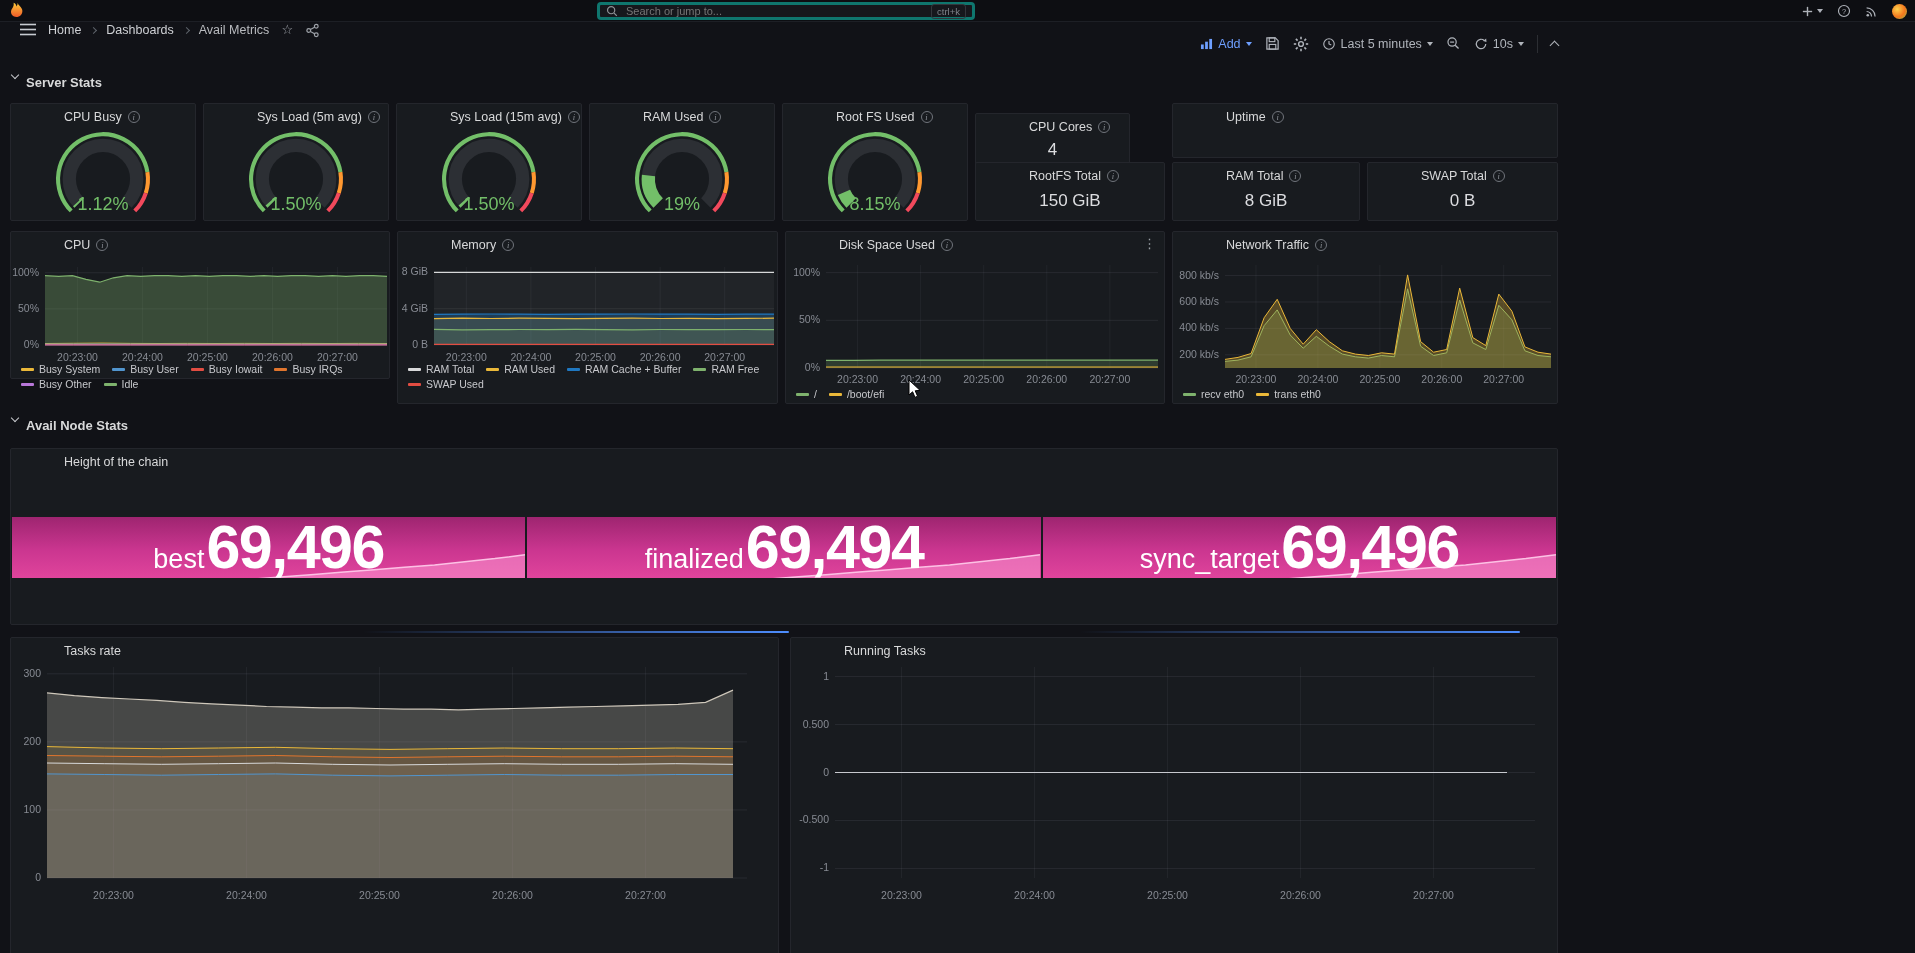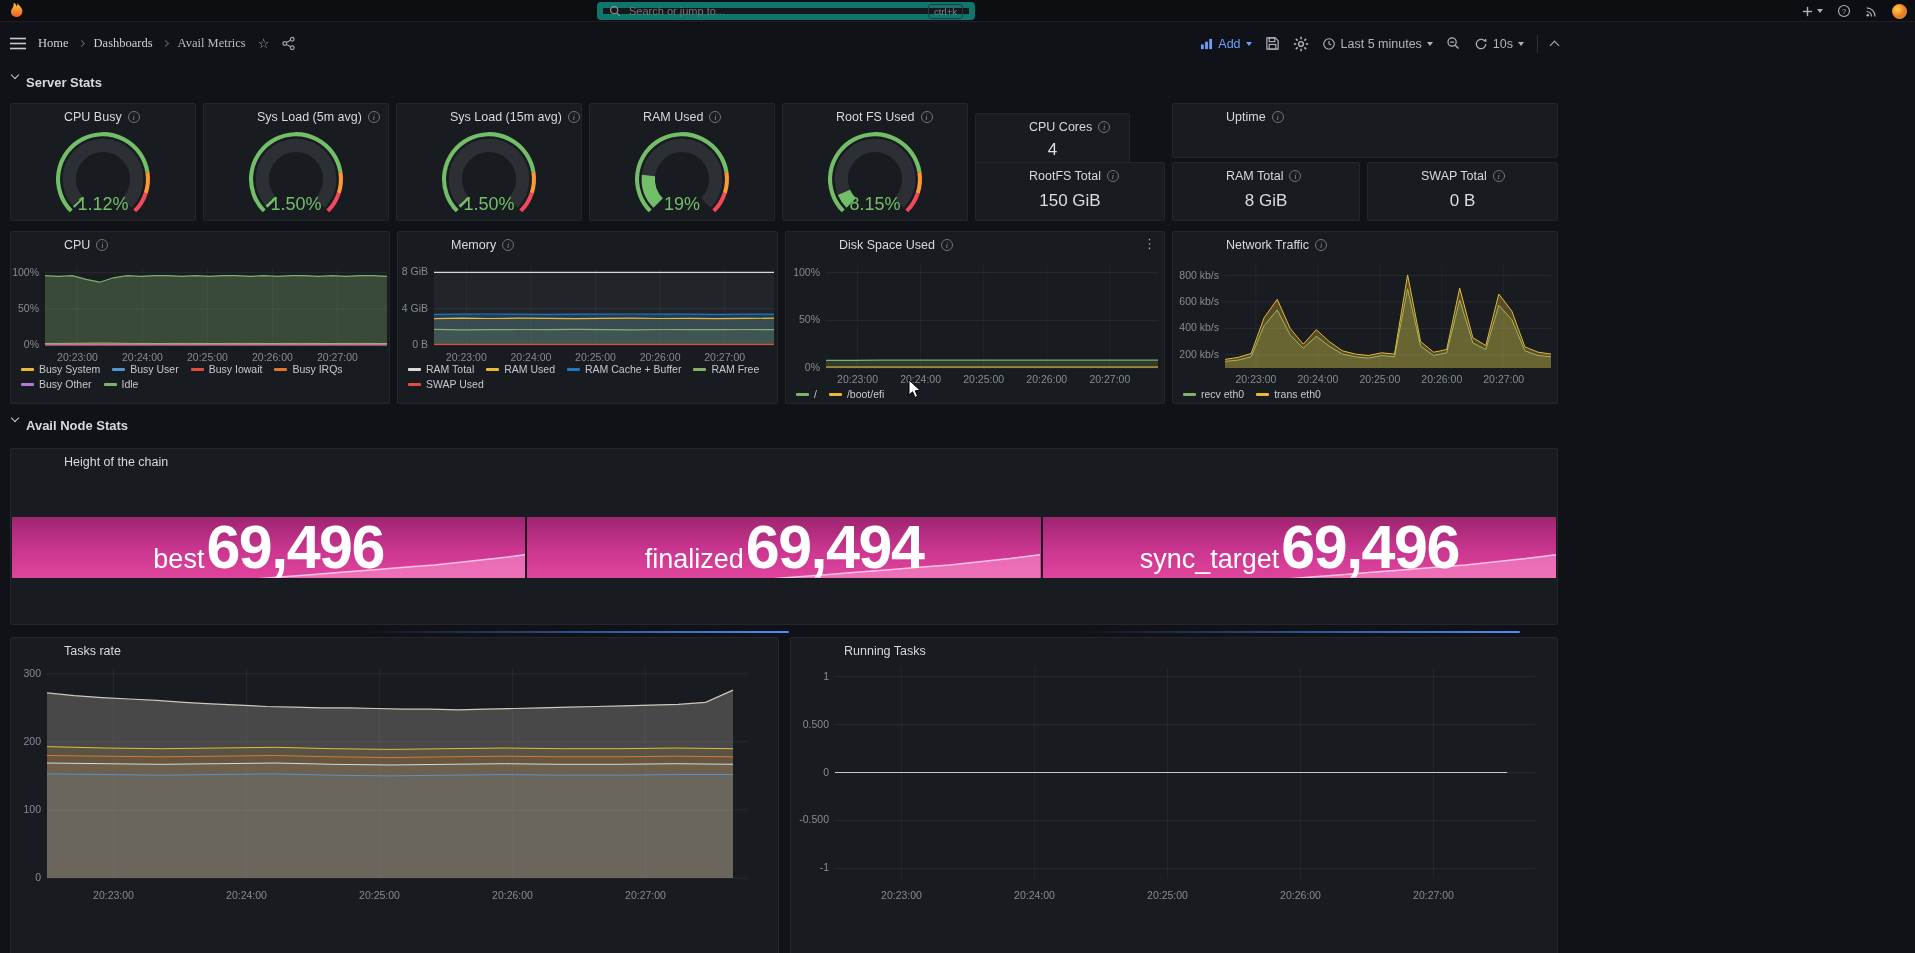--- a/index.html
+++ b/index.html
@@ -3,30 +3,30 @@
 <meta charset="utf-8">
 <style>
   * { box-sizing: border-box; }
   html,body { margin:0; padding:0; background:#0b0c0e; }
   body { font-family:"Liberation Sans", sans-serif; color:#d8d9da; }
   .screen { position:relative; width:1915px; height:953px; overflow:hidden; background:#111217; }
 
   
   .topbar { position:absolute; left:0; top:0; width:1915px; height:22px; background:#0d0e12; border-bottom:1px solid #1d1f25; }
   .logo { position:absolute; left:8px; top:2px; width:18px; height:18px; }
-  .search { position:absolute; left:597px; top:2px; width:378px; height:18px; background:#16171c; border:6px solid #0f766e; border-radius:4px; display:flex; align-items:center; padding:0 6px; gap:6px; }
+  .search { position:absolute; left:597px; top:2px; width:378px; height:18px; background:#16171c; border:3px solid #0f766e; border-radius:4px; display:flex; align-items:center; padding:0 6px; gap:6px; }
   .search input { flex:1; background:transparent; border:none; outline:none; color:#9aa0a6; font-size:11px; font-family:"Liberation Sans",sans-serif; }
   .kbd-badge { font-size:9.5px; color:#7e838a; border:1px solid #33363c; border-radius:3px; padding:0px 5px; line-height:13px; white-space:nowrap; }
   .topbar-right { position:absolute; right:8px; top:0; height:22px; display:flex; align-items:center; gap:14px; }
   .tb-icon { display:flex; align-items:center; gap:3px; color:#aeb2b9; cursor:pointer; }
   .avatar { width:15px; height:15px; border-radius:50%; background:radial-gradient(circle at 35% 35%, #ffd24d 0%, #f2761d 55%, #8bbf4a 100%); }
 
   
   .toolbar { position:absolute; left:0; top:23px; width:1915px; height:41px; background:#111217; }
-  .toolbar-left { position:absolute; left:10px; top:0; height:41px; display:flex; align-items:center; gap:12px;font-family:Liberation Serif, serif; }
+  .toolbar-left { position:absolute; left:20px; top:0; height:41px; display:flex; align-items:flex-start; gap:12px; }
   .toolbar-right { position:absolute; right:357px; top:0; height:41px; display:flex; align-items:center; gap:13px; }
   .crumb { font-size:12.5px; color:#cfd1d5; cursor:pointer; white-space:nowrap; }
   .crumb.current { color:#b9bbbf; }
   .chev-right { width:5px; height:5px; border-right:1.3px solid #5e636b; border-top:1.3px solid #5e636b; transform:rotate(45deg); }
   .chev-down-sm { width:6px; height:6px; border-right:1.6px solid #c7c8cc; border-bottom:1.6px solid #c7c8cc; transform:rotate(45deg); margin-top:-3px; }
   .chev-up { width:7px; height:7px; border-left:1.5px solid #b0b4bb; border-top:1.5px solid #b0b4bb; transform:rotate(45deg); margin-top:4px; cursor:pointer; }
   .caret { width:0; height:0; border-left:3.5px solid transparent; border-right:3.5px solid transparent; border-top:4px solid currentColor; }
   .icon-btn { color:#b0b4bb; display:flex; align-items:center; gap:5px; cursor:pointer; font-size:12.5px; }
   .icon-btn.blue { color:#6e9fff; font-weight:500; }
   .t-divider { width:1px; height:18px; background:#2c2e33; }
@@ -304,21 +304,21 @@
     <div class="stat-value">8 GiB</div>
   </div>
   <div class="panel" style="left:1367px;top:162px;width:191px;height:59px">
     <div class="panel-head">
         <span class="panel-title">SWAP Total</span>
         <span class="info-icon"></span>
       </div>
     <div class="stat-value">0 B</div>
   </div>
 
-  <div class="panel" style="left:10px;top:231px;width:380px;height:173px">
+  <div class="panel" style="left:10px;top:231px;width:380px;height:148px">
     <div class="panel-head">
         <span class="panel-title">CPU</span>
         <span class="info-icon"></span>
       </div>
     <div class="chart">
         <svg viewBox="0 0 378 171" width="378" height="171" class="plot-svg">
           <line x1="66.49000000000001" x2="66.49000000000001" y1="35" y2="113" stroke="rgba(204,204,220,0.06)" stroke-width="1"></line>
           <line x1="131.46999999999997" x2="131.46999999999997" y1="35" y2="113" stroke="rgba(204,204,220,0.06)" stroke-width="1"></line>
           <line x1="196.45" x2="196.45" y1="35" y2="113" stroke="rgba(204,204,220,0.06)" stroke-width="1"></line>
           <line x1="261.43" x2="261.43" y1="35" y2="113" stroke="rgba(204,204,220,0.06)" stroke-width="1"></line>

